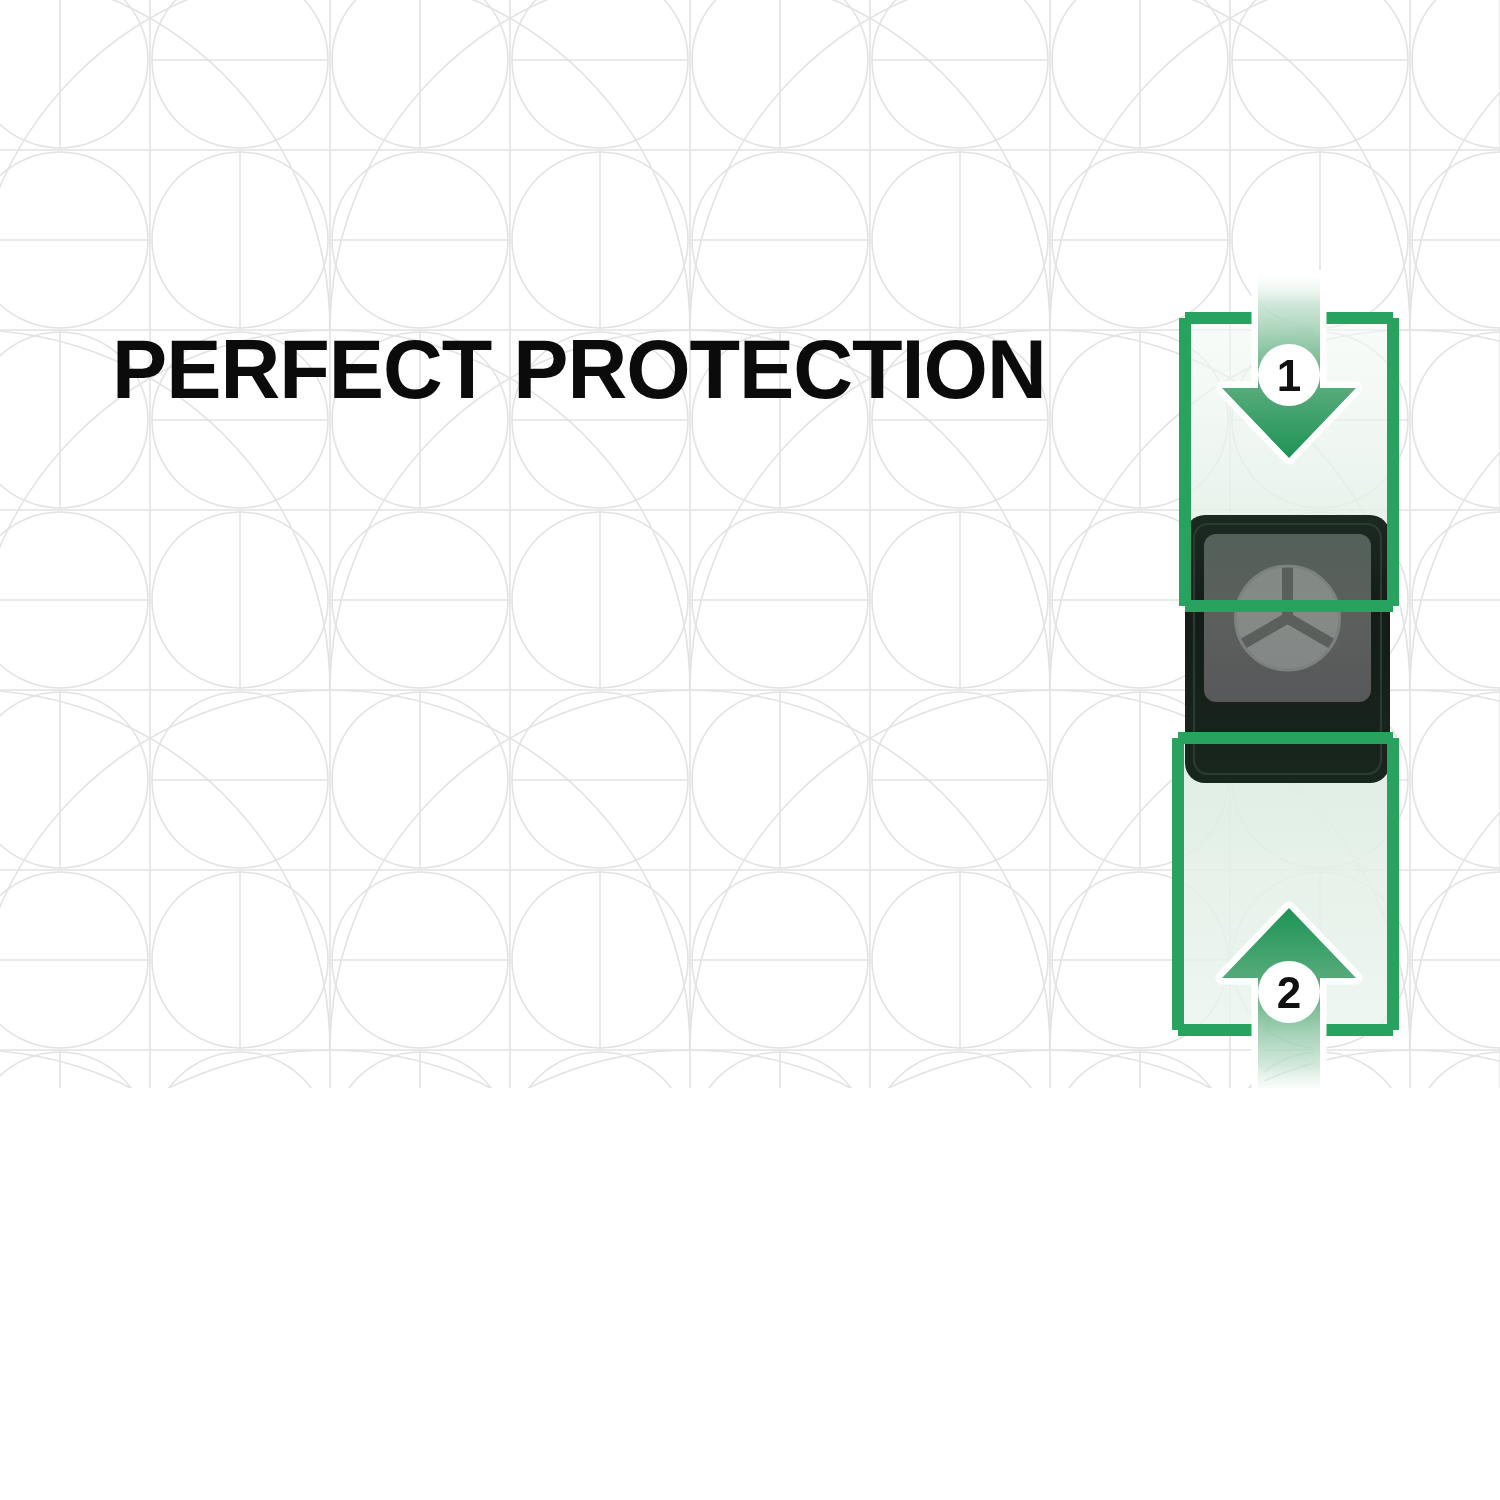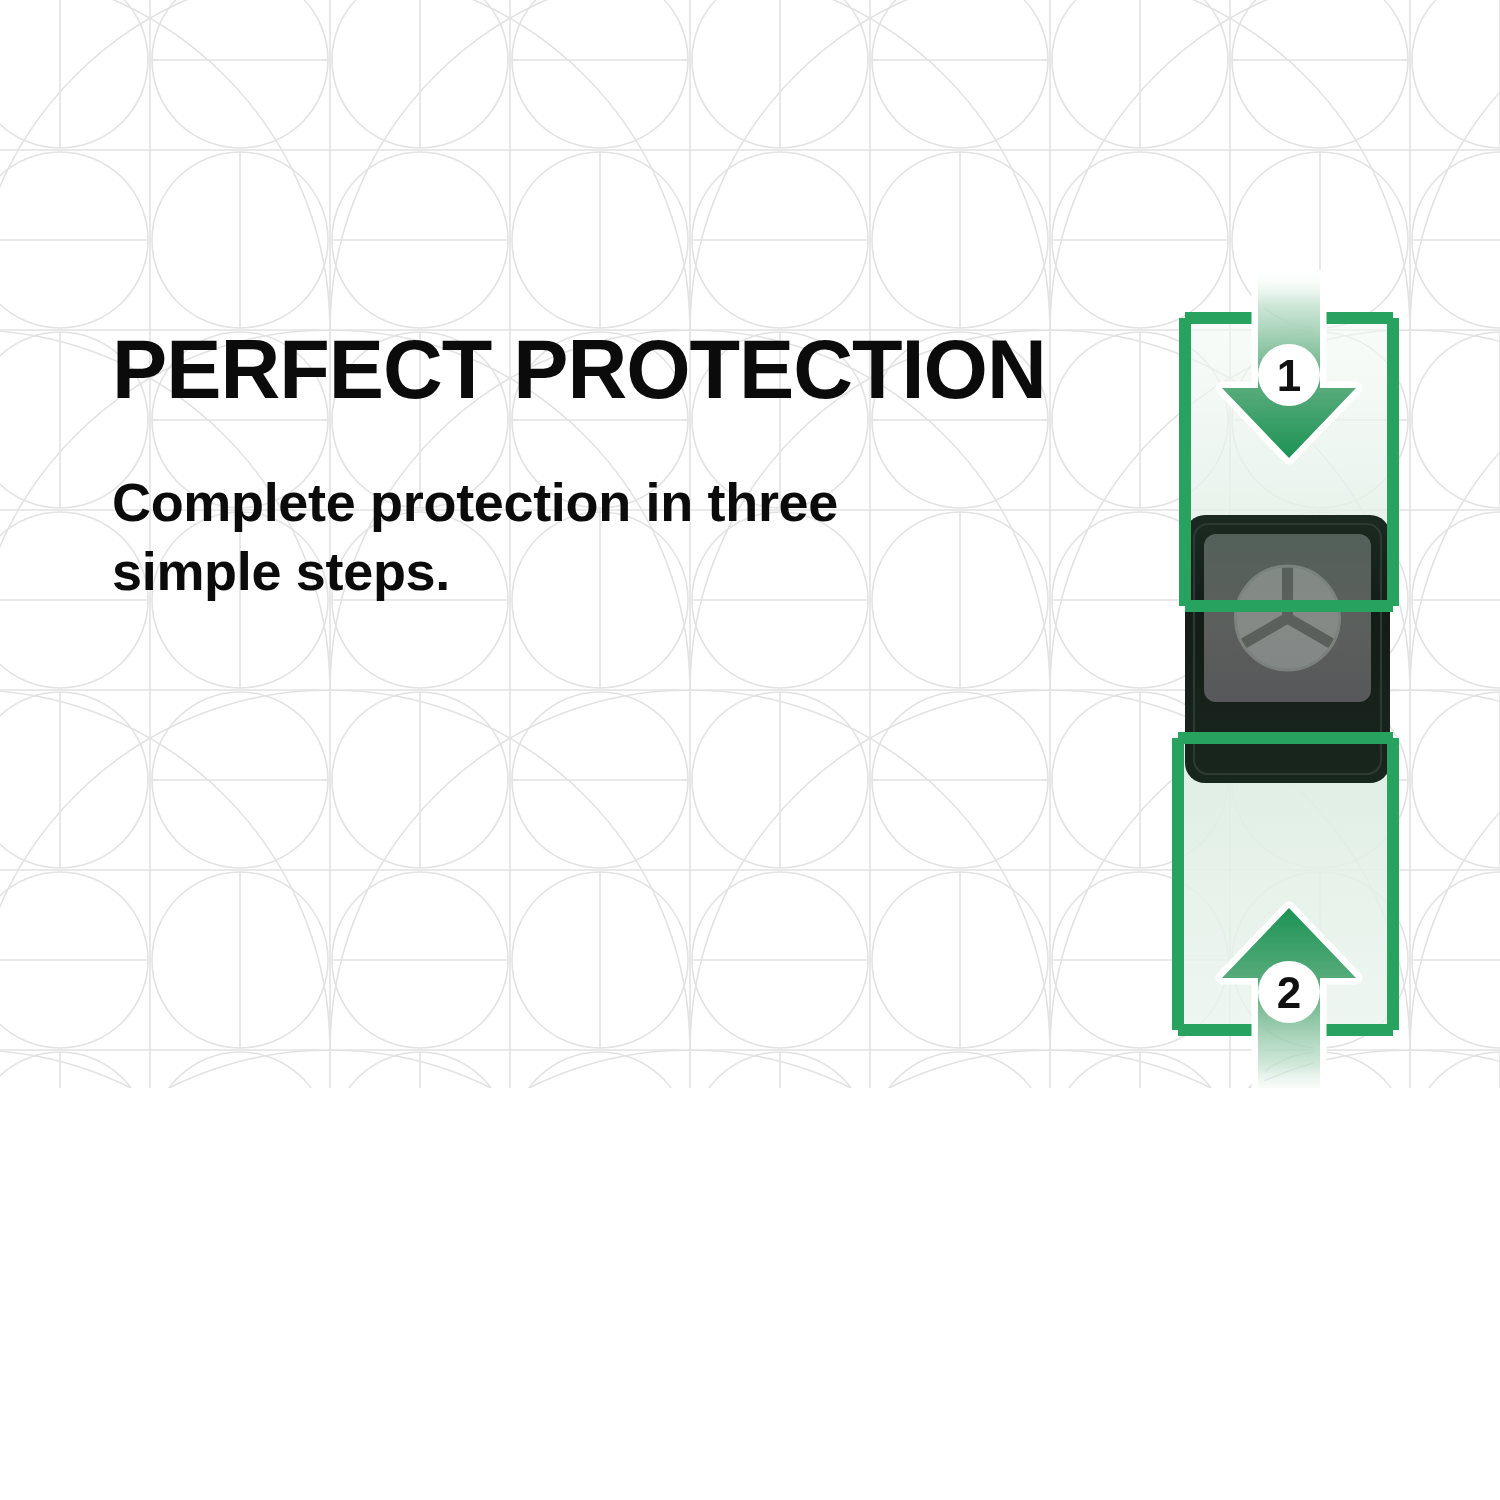--- a/index.html
+++ b/index.html
@@ -119,21 +119,20 @@
     <rect x="0" y="0" width="1500" height="1500" fill="#ffffff"></rect>
     <rect x="0" y="0" width="1500" height="1500" fill="url(#tile)" opacity="0.85"></rect>
   </svg>
 
   <div id="text-column">
 
     <h1 id="page-title">PERFECT PROTECTION</h1>
 
 
 
-    <p id="closing-line">Complete protection in three simple steps.</p>
   </div>
 
   <div id="diagram">
     <svg width="300" height="830" viewBox="0 0 300 830" xmlns="http://www.w3.org/2000/svg">
       <defs>
 
         <linearGradient id="gradDown" x1="0" y1="0" x2="0" y2="1">
           <stop offset="0%" stop-color="#ffffff" stop-opacity="0.05"></stop>
           <stop offset="18%" stop-color="#bfdfcb" stop-opacity="0.75"></stop>
           <stop offset="55%" stop-color="#63b083"></stop>

